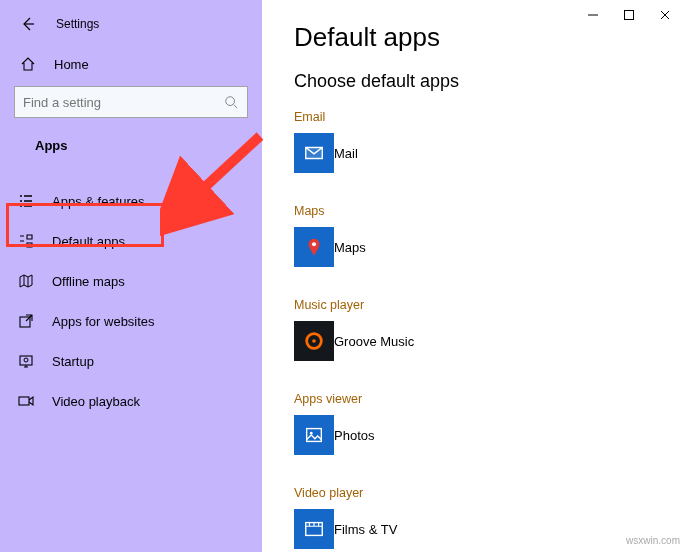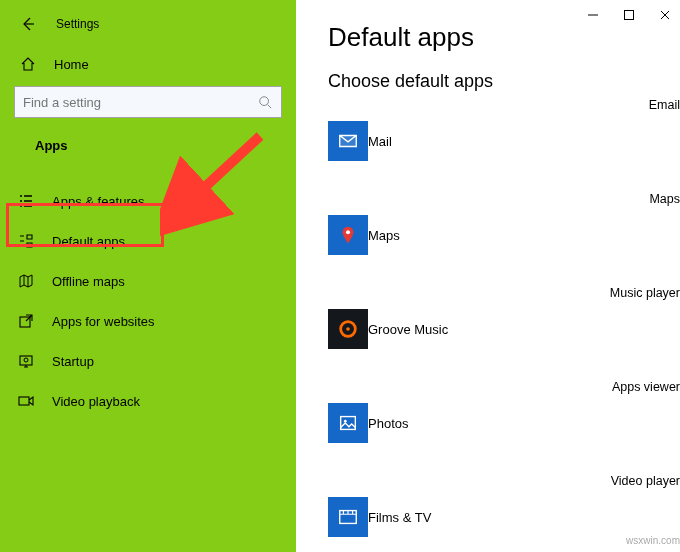--- a/index.html
+++ b/index.html
@@ -1,18 +1,18 @@
 <!DOCTYPE html>
 <html><head>
 <meta charset="utf-8">
 <style>
   * { box-sizing: border-box; margin: 0; padding: 0; font-family: "Segoe UI", Arial, sans-serif; }
   body { width: 680px; height: 552px; background: #fff; display: flex; position: relative; overflow: hidden; }
 
-  .sidebar { width: 296px; height: 100%; background: #84cc16; display: flex; flex-direction: column; }
+  .sidebar { width: 262px; height: 100%; background: #c4b5fd; display: flex; flex-direction: column; }
   .titlebar { display: flex; align-items: center; gap: 18px; padding: 14px 10px 6px 18px; }
   .back-btn { width: 20px; height: 20px; display: flex; align-items: center; justify-content: center; cursor: pointer; }
   .app-title { font-size: 12px; color: #000; }
 
   .home-row { display: flex; align-items: center; gap: 18px; padding: 16px 17px 8px 20px; cursor: pointer; }
   .home-row span.lbl { font-size: 13px; }
   .ico { width: 16px; height: 16px; display: inline-flex; align-items: center; justify-content: center; flex: 0 0 16px; }
 
   .search-wrap { padding: 6px 14px 10px 14px; }
   .search-box { width: 100%; height: 32px; border: 1px solid #a3a3a3; background: #f5f9fd; display: flex; align-items: center; padding: 0 8px; }
@@ -24,24 +24,24 @@
   .nav-item { display: flex; align-items: flex-end; gap: 18px; height: 40px; padding: 0 18px; cursor: pointer; }
   .nav-item .lbl { font-size: 13px; }
   .nav-item.active { position: relative; }
 
   .highlight-box { position: absolute; left: 6px; top: 203px; width: 158px; height: 44px; border: 3px solid #ff3b30; pointer-events: none; }
 
   .arrow { position: absolute; left: 160px; top: 126px; width: 110px; height: 110px; pointer-events: none; }
 
   .content { flex: 1; height: 100%; padding: 22px 0 0 32px; overflow: hidden; position: relative; }
   .page-title { font-size: 26px; font-weight: 400; margin-bottom: 18px; }
-  .sub-title { font-size: 18px; font-weight: 400; margin-bottom: 6px; }
+  .sub-title { font-size: 18px; font-weight: 400; margin-bottom: 18px; }
 
   .cat { margin-bottom: 14px; }
-  .cat-label { font-size: 12.5px; color: #000000; margin-bottom: 8px; text-align: right; }
+  .cat-label { font-size: 12.5px; color: #a16207; margin-bottom: 8px; }
   .app-row { display: flex; align-items: center; height: 42px; width: 330px; cursor: pointer; }
   .app-tile { width: 40px; height: 40px; background: #1568c7; display: flex; align-items: center; justify-content: center; flex: 0 0 40px; }
   .app-name { font-size: 13px; }
   .spacer { height: 16px; }
 
   .winctrl { position: absolute; right: 8px; top: 8px; display: flex; gap: 22px; }
   .winctrl div { width: 14px; height: 14px; display: flex; align-items: center; justify-content: center; cursor: pointer; }
 
   .watermark { position: absolute; right: 0; bottom: 6px; font-size: 10px; color: #aaa; }
 </style>

